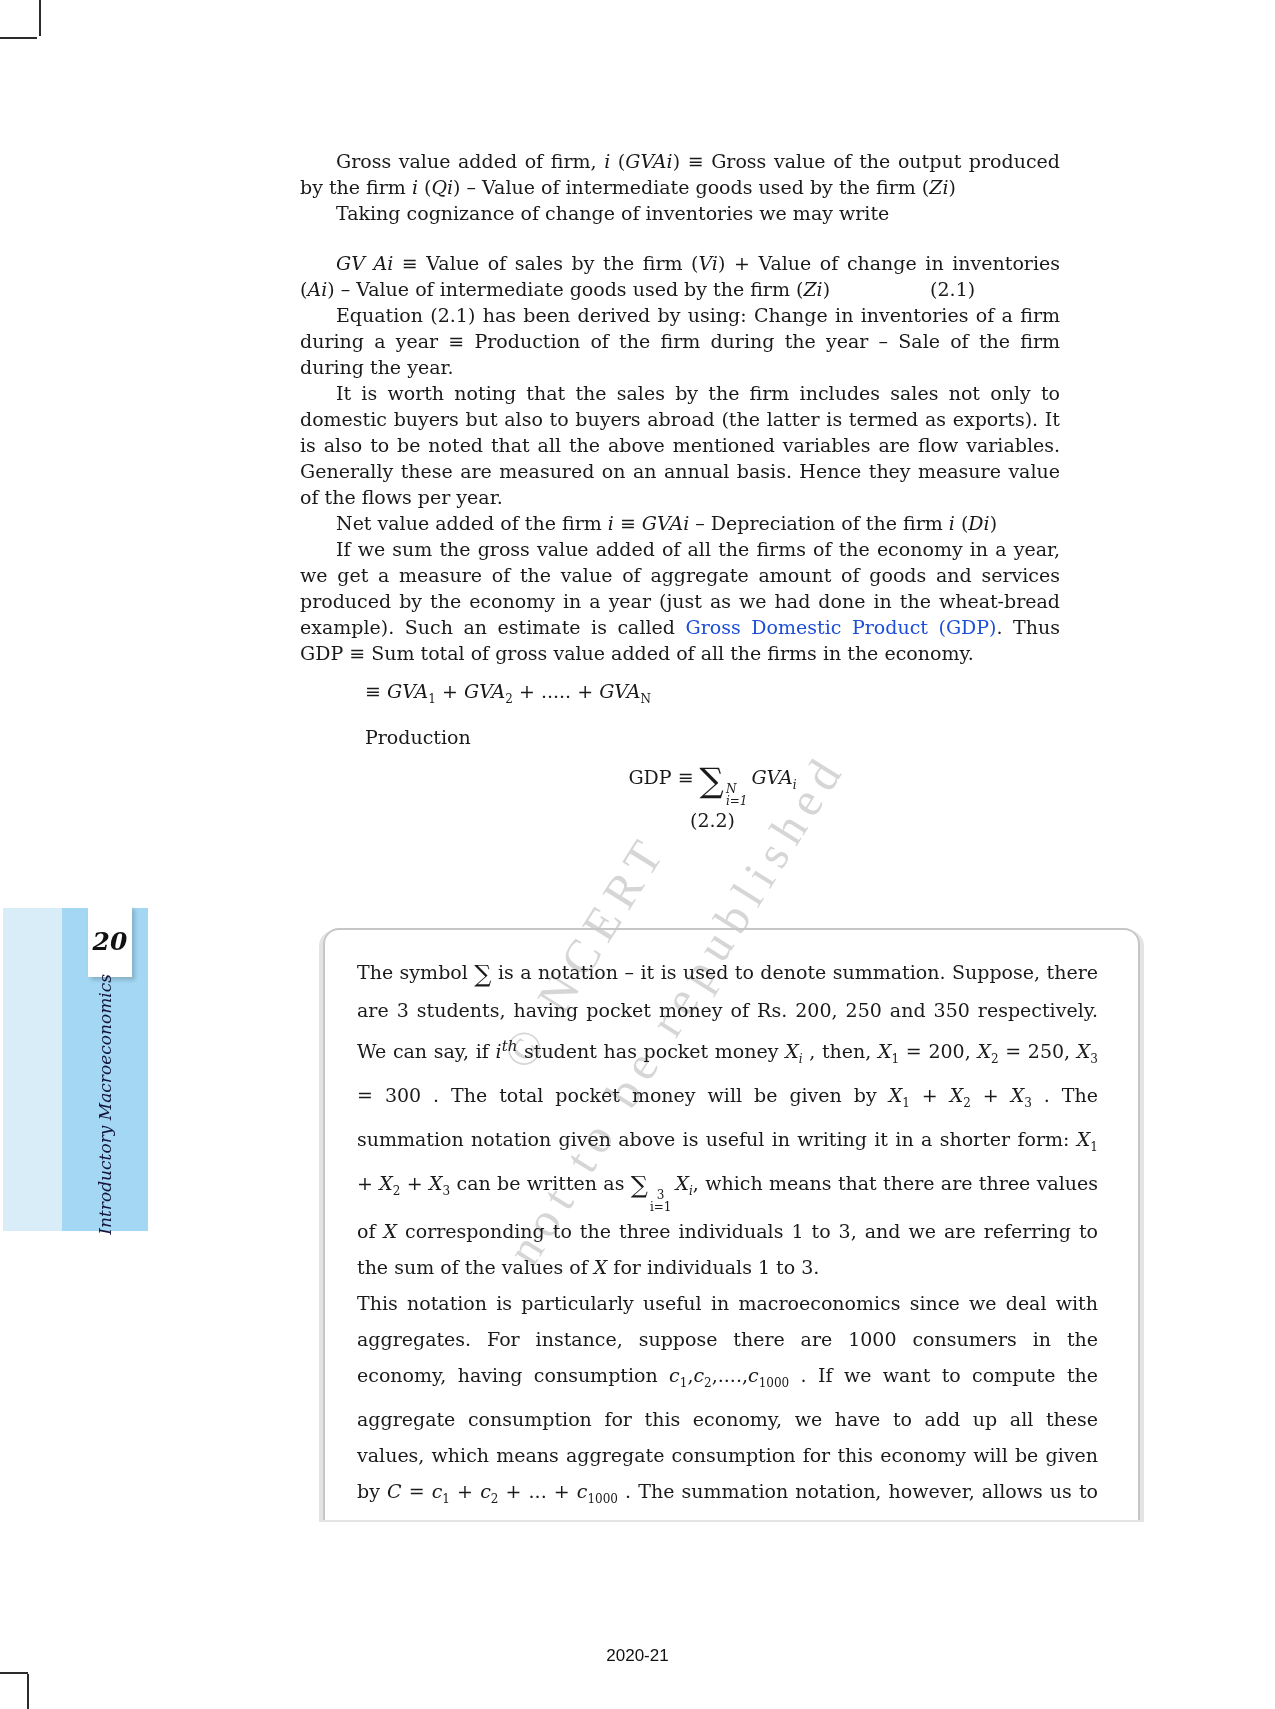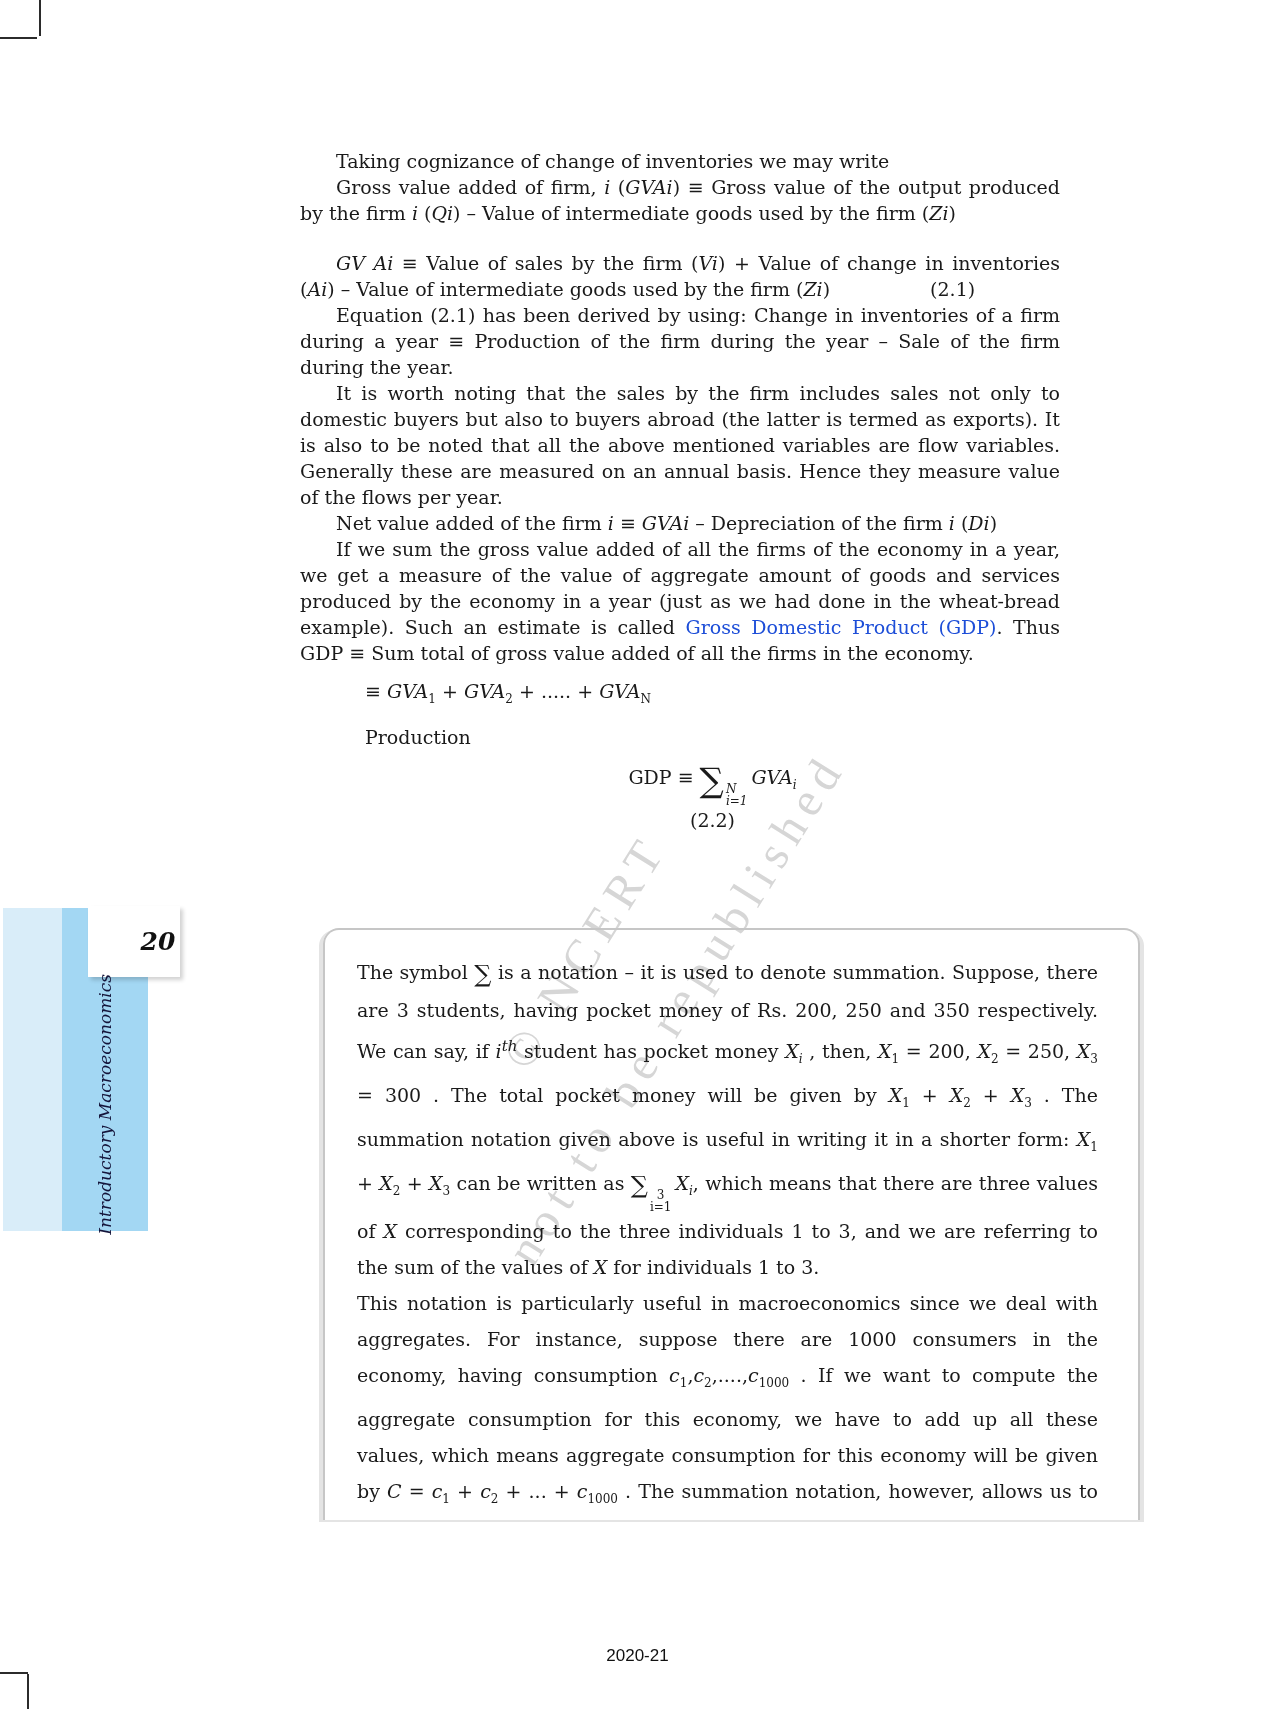--- a/index.html
+++ b/index.html
@@ -28,21 +28,21 @@
     font-size:48px; letter-spacing:9px; line-height:108px; white-space:nowrap;
   }
 
   
   .strip-light { position:absolute; left:3px; top:908px; width:59px; height:323px; background:#d9edf9; z-index:2; }
   .strip-dark  { position:absolute; left:62px; top:908px; width:86px; height:323px; background:#a3d7f3; z-index:2; }
   .pagenum-box {
     position:absolute; left:88px; top:906px; width:44px; height:71px; background:#ffffff;
     box-shadow:3px 3px 4px rgba(0,0,0,0.18);
     display:flex; align-items:center; justify-content:center; z-index:3;
-    font-style:italic; font-weight:600; font-size:25px; color:#111;padding-left:48px;
+    font-style:italic; font-weight:600; font-size:25px; color:#111;
   }
   .sidebar-title-wrap {
     position:absolute; left:62px; top:980px; width:86px; height:248px;
     display:flex; align-items:center; justify-content:center; z-index:3;
   }
   .sidebar-title {
     writing-mode:vertical-rl; transform:rotate(180deg);
     font-style:italic; font-size:17px; color:#14143a;
     font-family:"DejaVu Serif", serif; white-space:nowrap;
   }
@@ -114,22 +114,22 @@
   <div class="strip-light"></div>
   <div class="strip-dark"></div>
   <div class="pagenum-box">
     <span>20</span>
   </div>
   <div class="sidebar-title-wrap">
     <span class="sidebar-title">Introductory Macroeconomics</span>
   </div>
 
   <div class="main">
+    <p class="p"><span>Gross value added of firm, </span><span class="v">i</span><span> (</span><span class="v">GVAi</span><span>) ≡ Gross value of the output produced by the firm </span><span class="v">i</span><span> (</span><span class="v">Qi</span><span>) – Value of intermediate goods used by the firm (</span><span class="v">Zi</span><span>)</span></p>
     <p class="p"><span>Taking cognizance of change of inventories we may write</span></p>
-    <p class="p"><span>Gross value added of firm, </span><span class="v">i</span><span> (</span><span class="v">GVAi</span><span>) ≡ Gross value of the output produced by the firm </span><span class="v">i</span><span> (</span><span class="v">Qi</span><span>) – Value of intermediate goods used by the firm (</span><span class="v">Zi</span><span>)</span></p>
     <p class="p mt6"><span class="v">GV Ai</span><span> ≡ Value of sales by the firm (</span><span class="v">Vi</span><span>) + Value of change in inventories (</span><span class="v">Ai</span><span>) – Value of intermediate goods used by the firm (</span><span class="v">Zi</span><span>)</span><span class="gapnum">(2.1)</span></p>
     <p class="p"><span>Equation (2.1) has been derived by using: Change in inventories of a firm during a year ≡ Production of the firm during the year – Sale of the firm during the year.</span></p>
     <p class="p"><span>It is worth noting that the sales by the firm includes sales not only to domestic buyers but also to buyers abroad (the latter is termed as exports). It is also to be noted that all the above mentioned variables are flow variables. Generally these are measured on an annual basis. Hence they measure value of the flows per year.</span></p>
     <p class="p"><span>Net value added of the firm </span><span class="v">i</span><span> ≡ </span><span class="v">GVAi</span><span> – Depreciation of the firm </span><span class="v">i</span><span> (</span><span class="v">Di</span><span>)</span></p>
     <p class="p"><span>If we sum the gross value added of all the firms of the economy in a year, we get a measure of the value of aggregate amount of goods and services produced by the economy in a year (just as we had done in the wheat-bread example). Such an estimate is called </span><span class="b">Gross Domestic Product (GDP)</span><span>. Thus GDP ≡ Sum total of gross value added of all the firms in the economy.</span></p>
     <div class="eq"><span>≡ </span><span class="v">GVA</span><span class="sub">1</span><span> + </span><span class="v">GVA</span><span class="sub">2</span><span> + ..... + </span><span class="v">GVA</span><span class="sub">N</span></div>
     <div class="eq"><span>Production</span></div>
     <div class="eqrow">
       <span><span>GDP ≡ </span><span class="sum">∑</span><span class="stk lim">
             <span>N</span>

